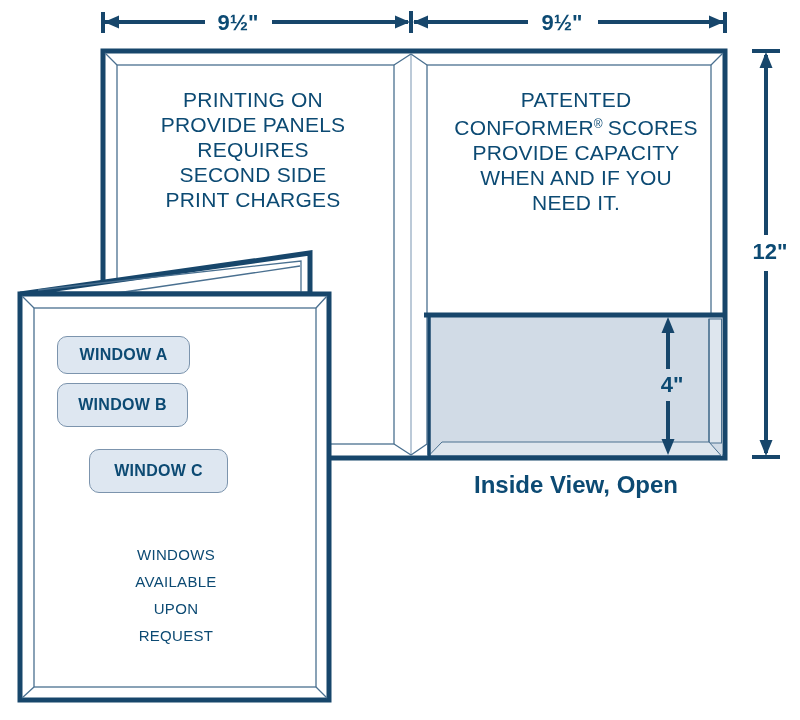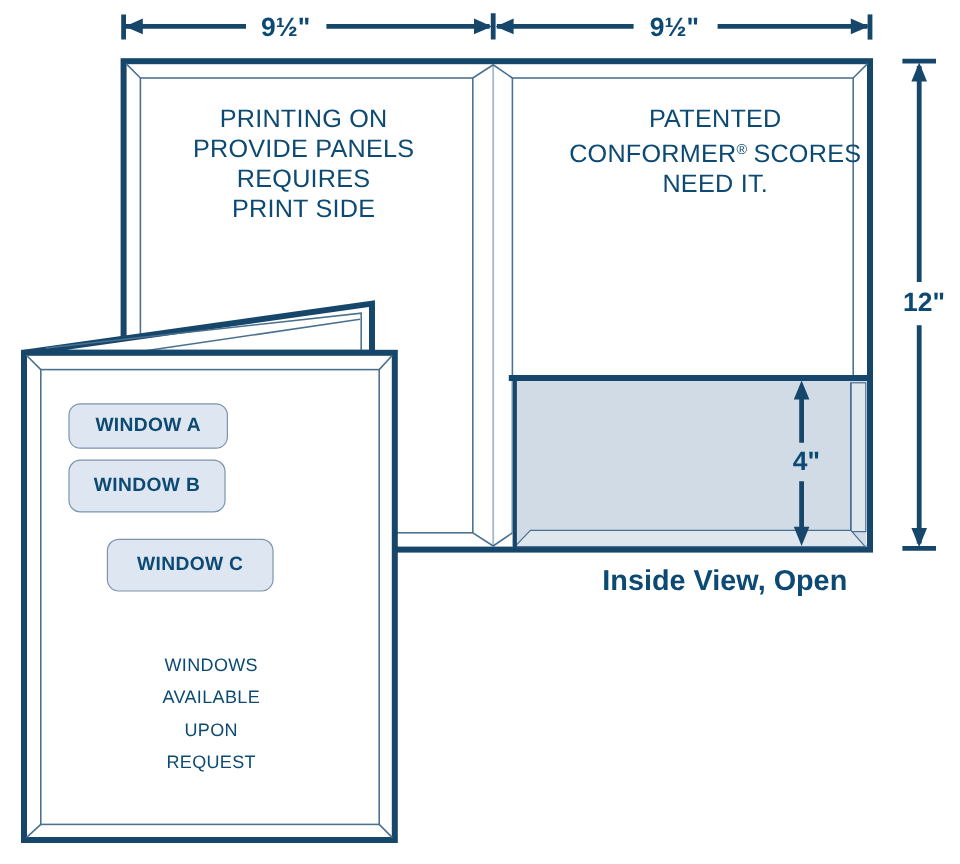--- a/index.html
+++ b/index.html
@@ -112,32 +112,35 @@
 
 <div class="label dim-label" style="left:238px; top:23px;">9½"</div>
 <div class="label dim-label" style="left:562px; top:23px;">9½"</div>
 <div class="label dim-label" style="left:770px; top:252px;">12"</div>
 <div class="label dim-label" style="left:672px; top:385px;">4"</div>
 
 <div class="block panel-text" style="left:253px; top:87px;">
   <div>PRINTING ON</div>
   <div>PROVIDE PANELS</div>
   <div>REQUIRES</div>
-  <div>PRINT SIDE</div>
+  <div>SECOND SIDE</div>
+  <div>PRINT CHARGES</div>
 </div>
 
-<div class="block panel-text" style="left:596px; top:87px;">
+<div class="block panel-text" style="left:576px; top:87px;">
   <div>PATENTED</div>
   <div>
     <span>CONFORMER</span><sup class="reg">®</sup><span class="after-reg">SCORES</span>
   </div>
+  <div>PROVIDE CAPACITY</div>
+  <div>WHEN AND IF YOU</div>
   <div>NEED IT.</div>
 </div>
 
-<div class="label caption" style="left:604px; top:485px;">Inside View, Open</div>
+<div class="label caption" style="left:576px; top:485px;">Inside View, Open</div>
 
 <div class="window" style="left:57px; top:336px; width:133px; height:38px;">
   <span>WINDOW A</span>
 </div>
 <div class="window" style="left:57px; top:383px; width:131px; height:44px;">
   <span>WINDOW B</span>
 </div>
 <div class="window" style="left:89px; top:449px; width:139px; height:44px;">
   <span>WINDOW C</span>
 </div>

